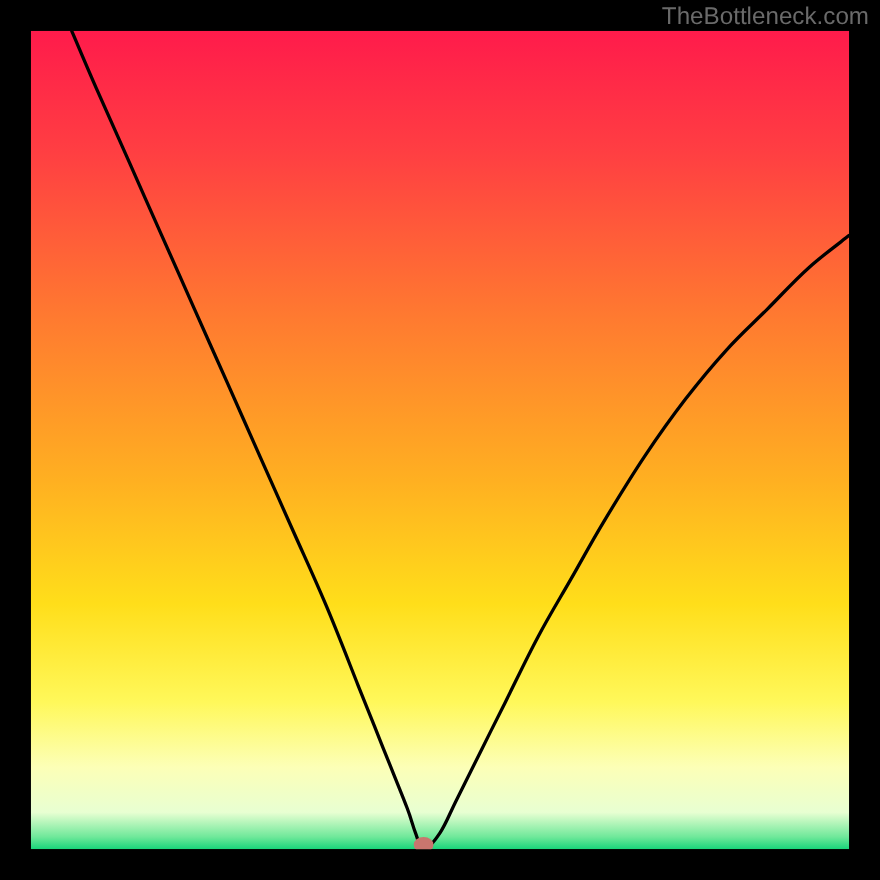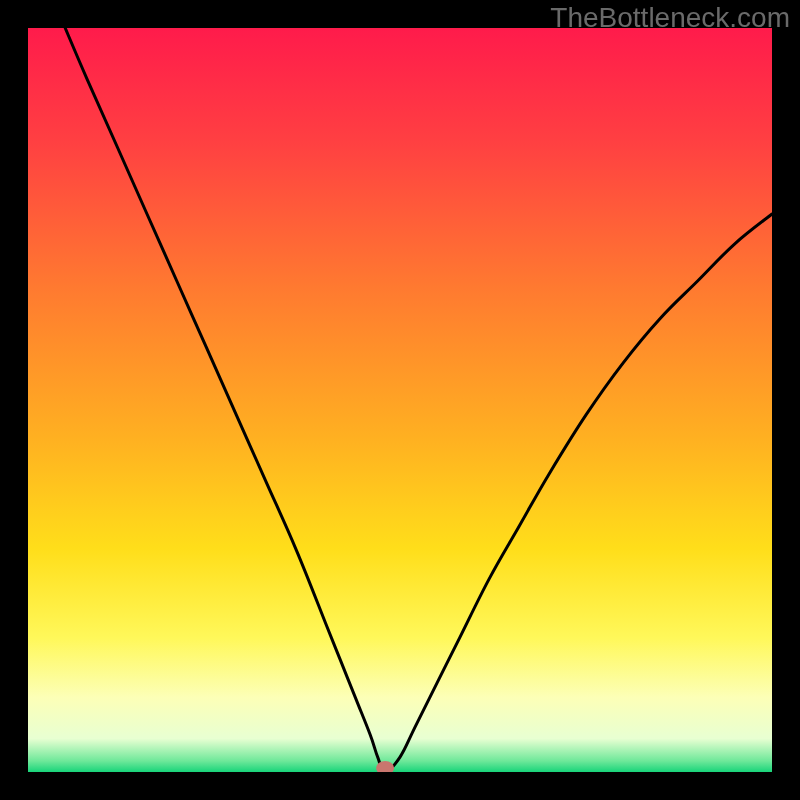--- a/index.html
+++ b/index.html
@@ -15,21 +15,21 @@
     position: relative;
     width: 800px;
     height: 800px;
     background: #000;
   }
   .watermark {
     position: absolute;
     top: 2px;
     right: 10px;
     color: #6a6a6a;
-    font-size: 28px;
+    font-size: 22px;
     font-weight: 500;
     letter-spacing: 0px;
     z-index: 5;
   }
   .plot {
     position: absolute;
     left: 28px;
     top: 28px;
     width: 744px;
     height: 744px;

